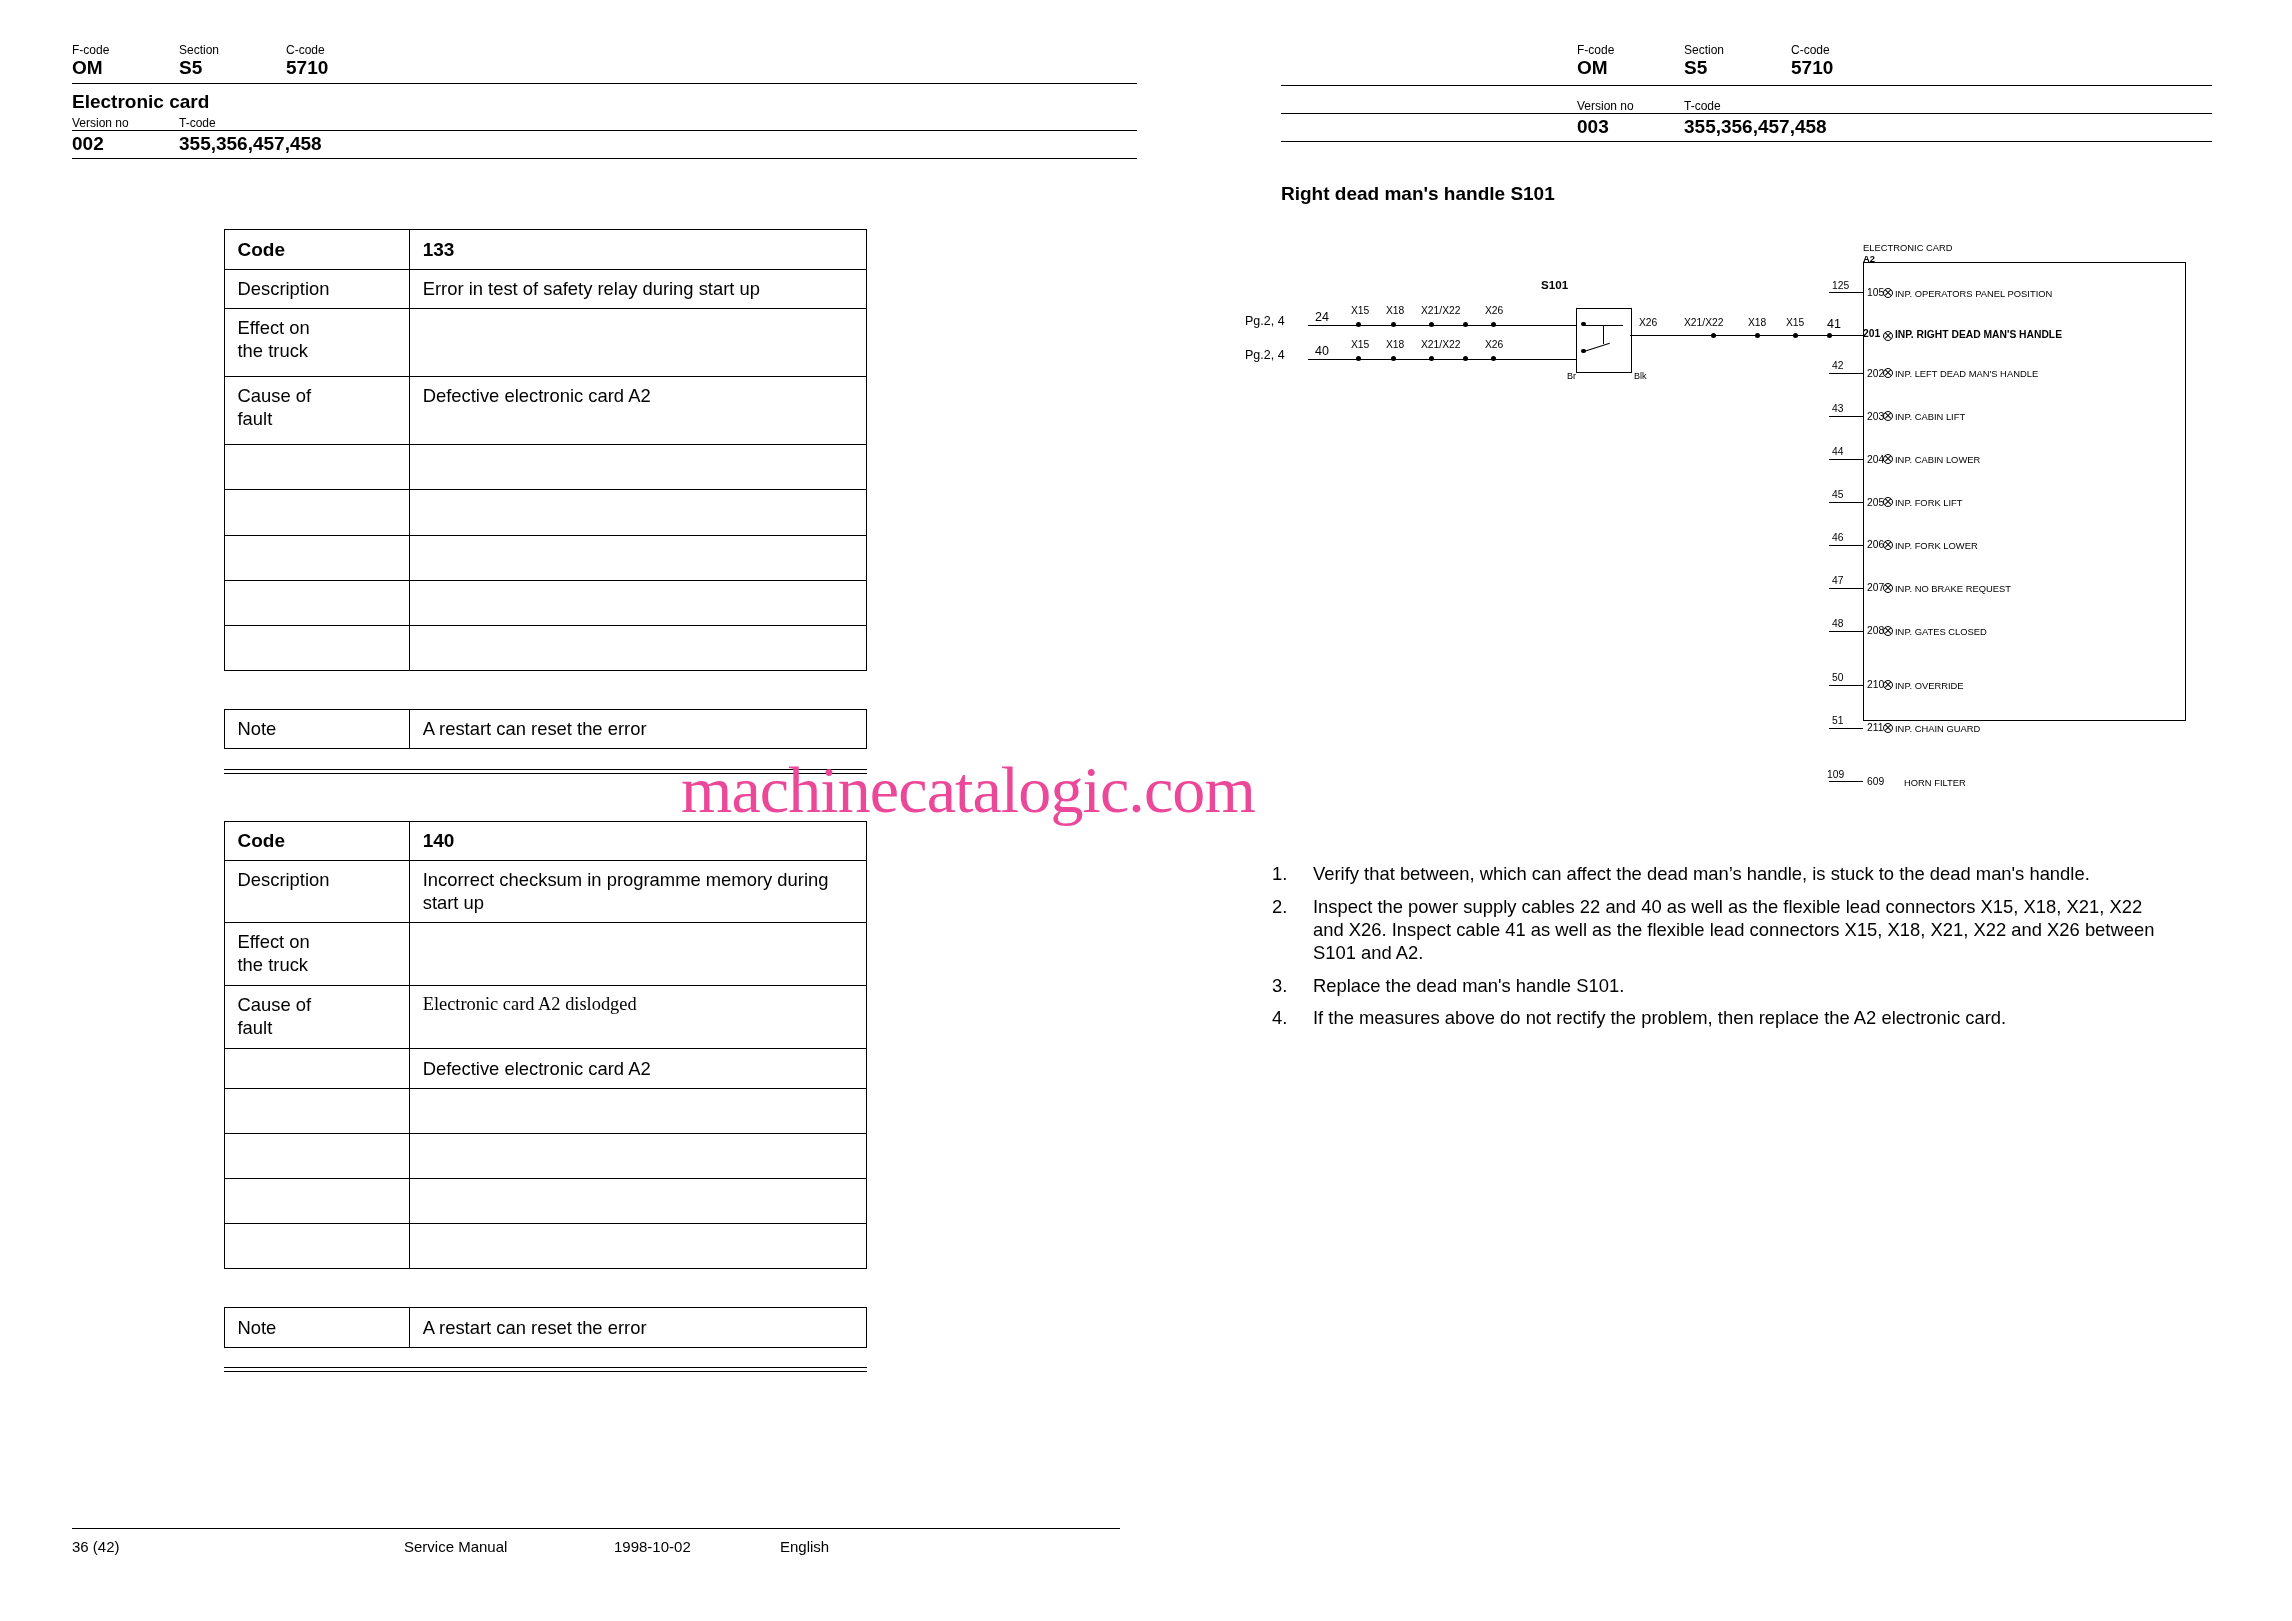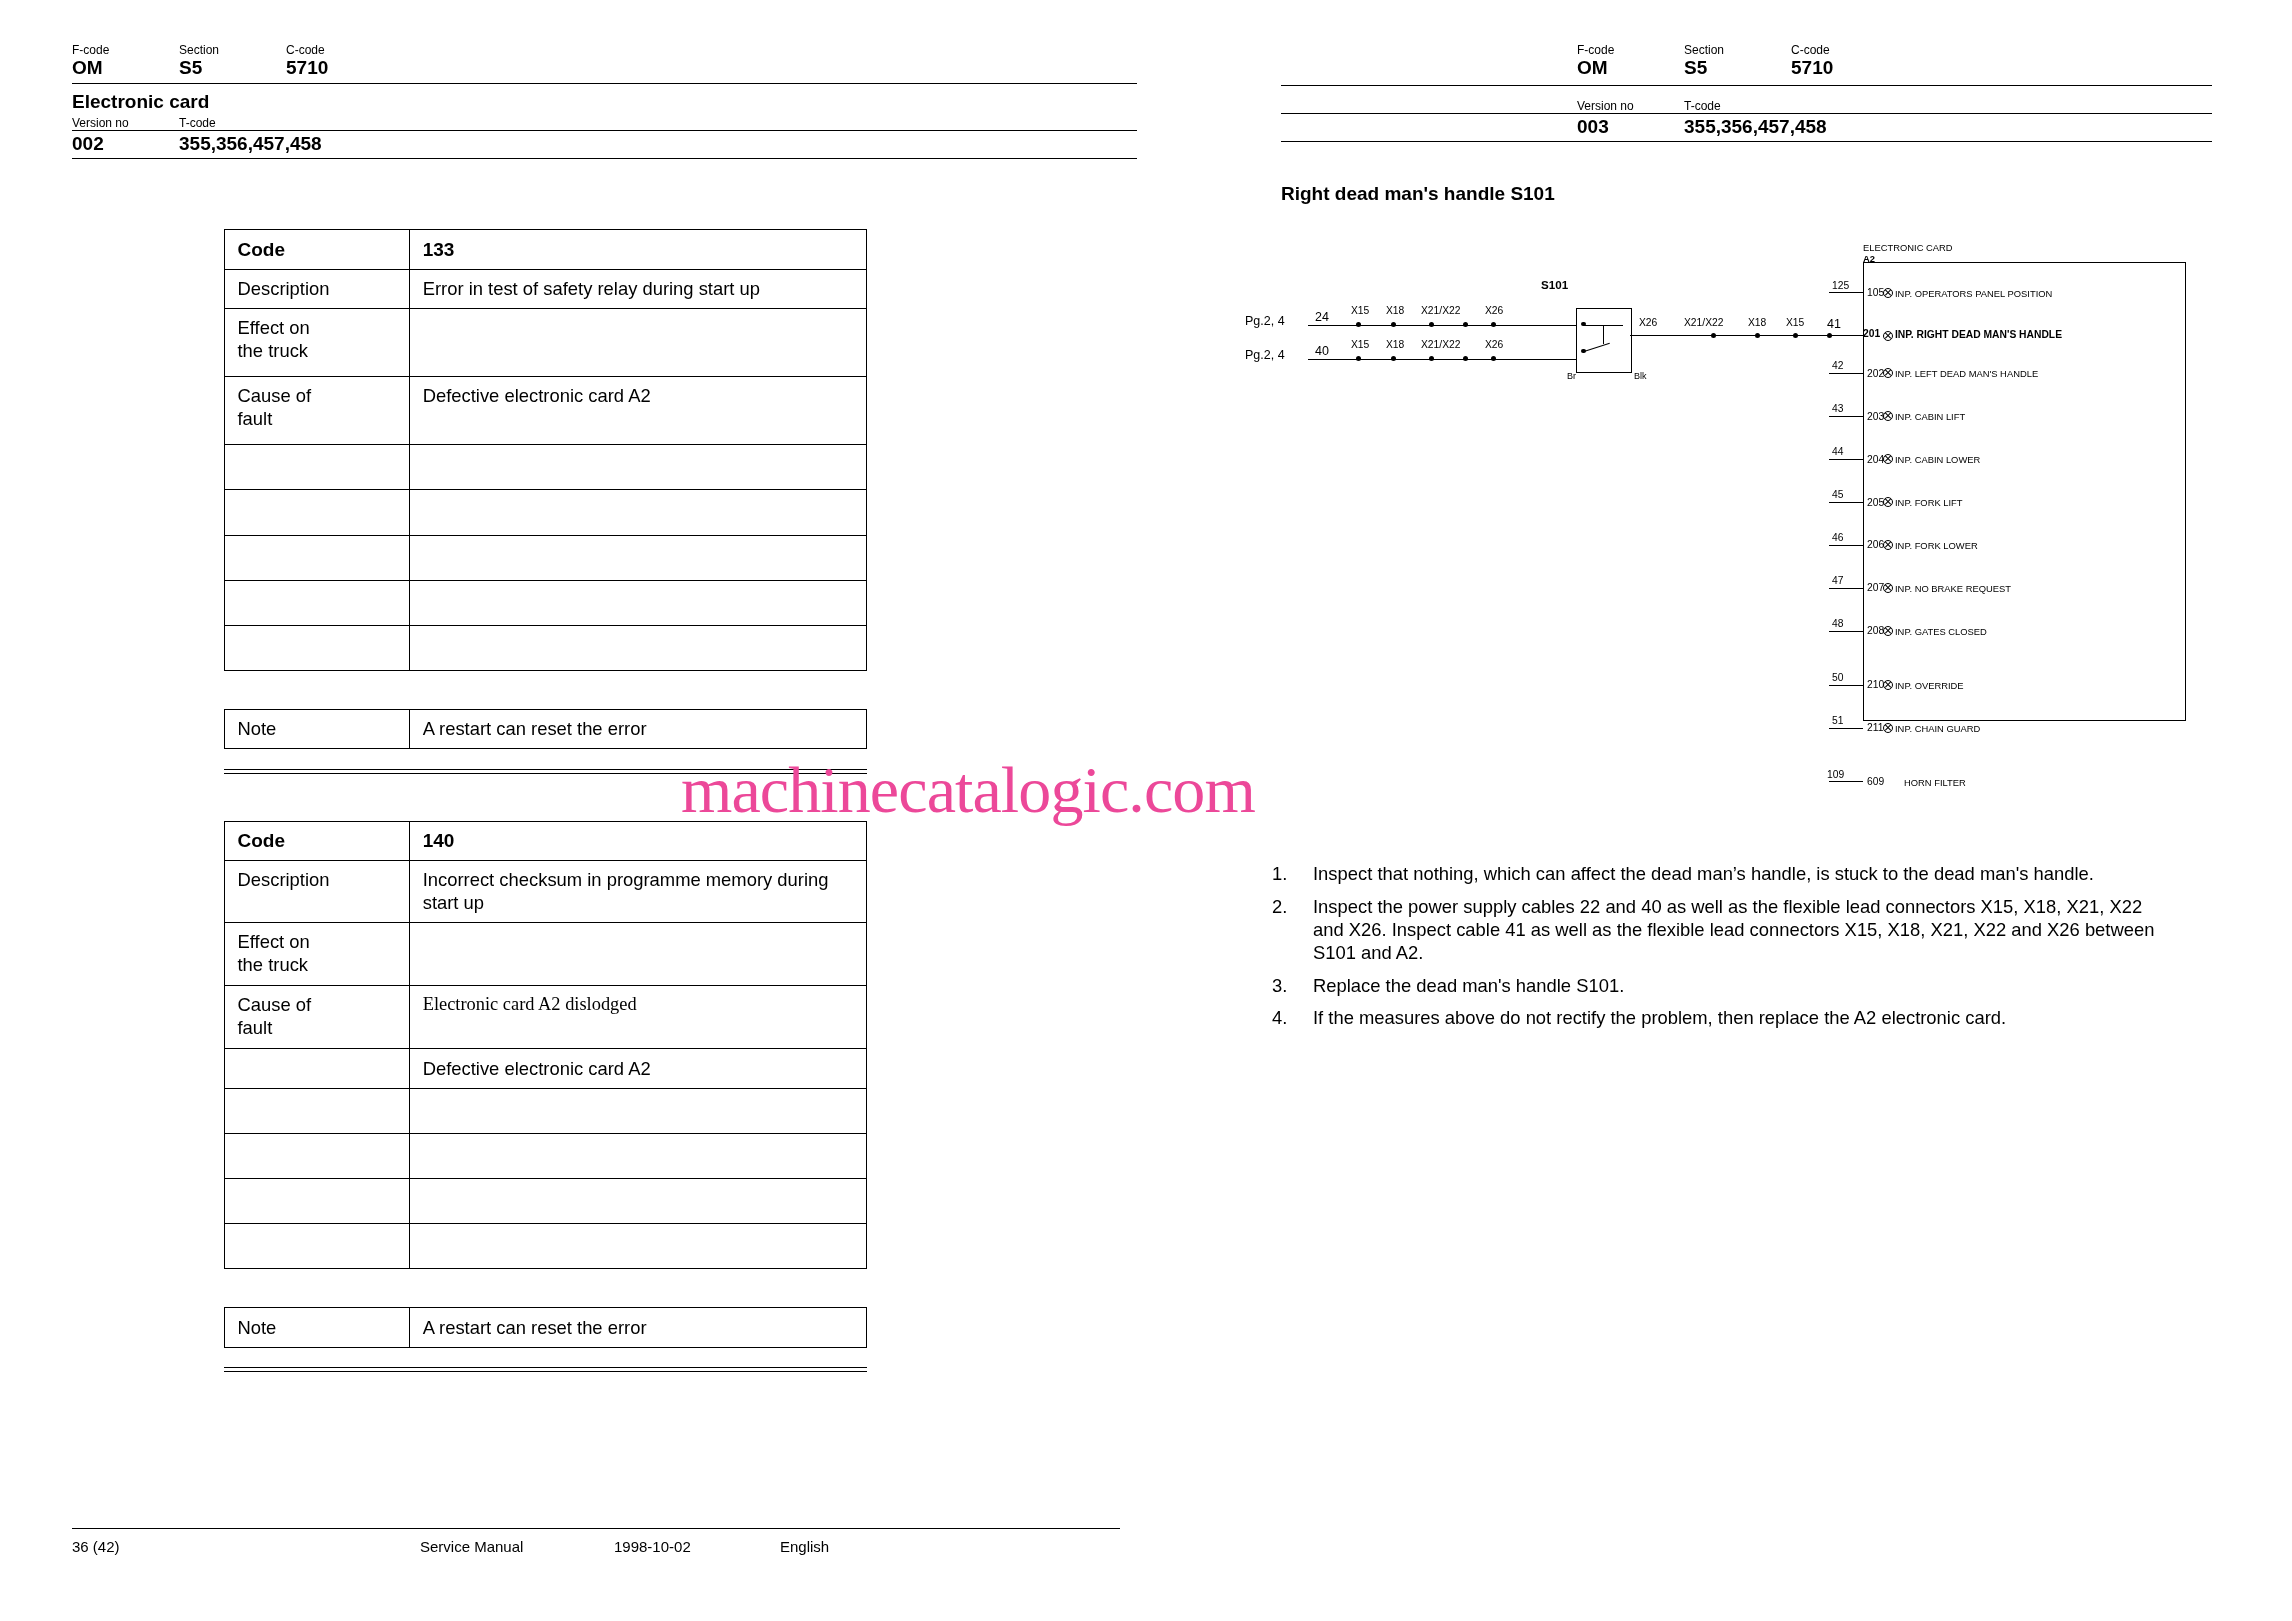--- a/index.html
+++ b/index.html
@@ -391,21 +391,21 @@
           <div class="r1"></div>
           <div class="r2"></div>
         </div>
       </div>
 
 
       <div class="footer-left">
         <div class="footer-rule"></div>
         <div class="footer-row">
           <span style="left:0;">36 (42)</span>
-          <span style="left:348px;">Service Manual</span>
+          <span style="left:332px;">Service Manual</span>
           <span style="left:542px;">1998-10-02</span>
           <span style="left:708px;">English</span>
         </div>
       </div>
     </div>
 
     <div class="leaf leaf-right">
 
       <div class="hdr" style="margin-left:36px;">
         <div class="lh-codes" style="margin-left:296px;">
@@ -588,21 +588,21 @@
           <div class="pinnum" style="left:582px; top:534px;">109</div>
           <div class="hline" style="left:584px; top:546px; width:34px;"></div>
           <div class="pinnum" style="left:622px; top:541px;">609</div>
           <div class="pintxt" style="left:659px; top:542px;">HORN FILTER</div>
         </div>
       </div>
 
       <div class="steps">
         <div class="step">
           <div class="step-num">1.</div>
-          <div class="step-txt">Inspect that nothing, which can affect the dead man’s handle, is stuck to the dead man's handle.</div>
+          <div class="step-txt">Verify that between, which can affect the dead man’s handle, is stuck to the dead man's handle.</div>
         </div>
         <div class="step">
           <div class="step-num">2.</div>
           <div class="step-txt">Inspect the power supply cables 22 and 40 as well as the flexible lead connectors X15, X18, X21, X22 and X26. Inspect cable 41 as well as the flexible lead connectors X15, X18, X21, X22 and X26 between S101 and A2.</div>
         </div>
         <div class="step">
           <div class="step-num">3.</div>
           <div class="step-txt">Replace the dead man's handle S101.</div>
         </div>
         <div class="step">

